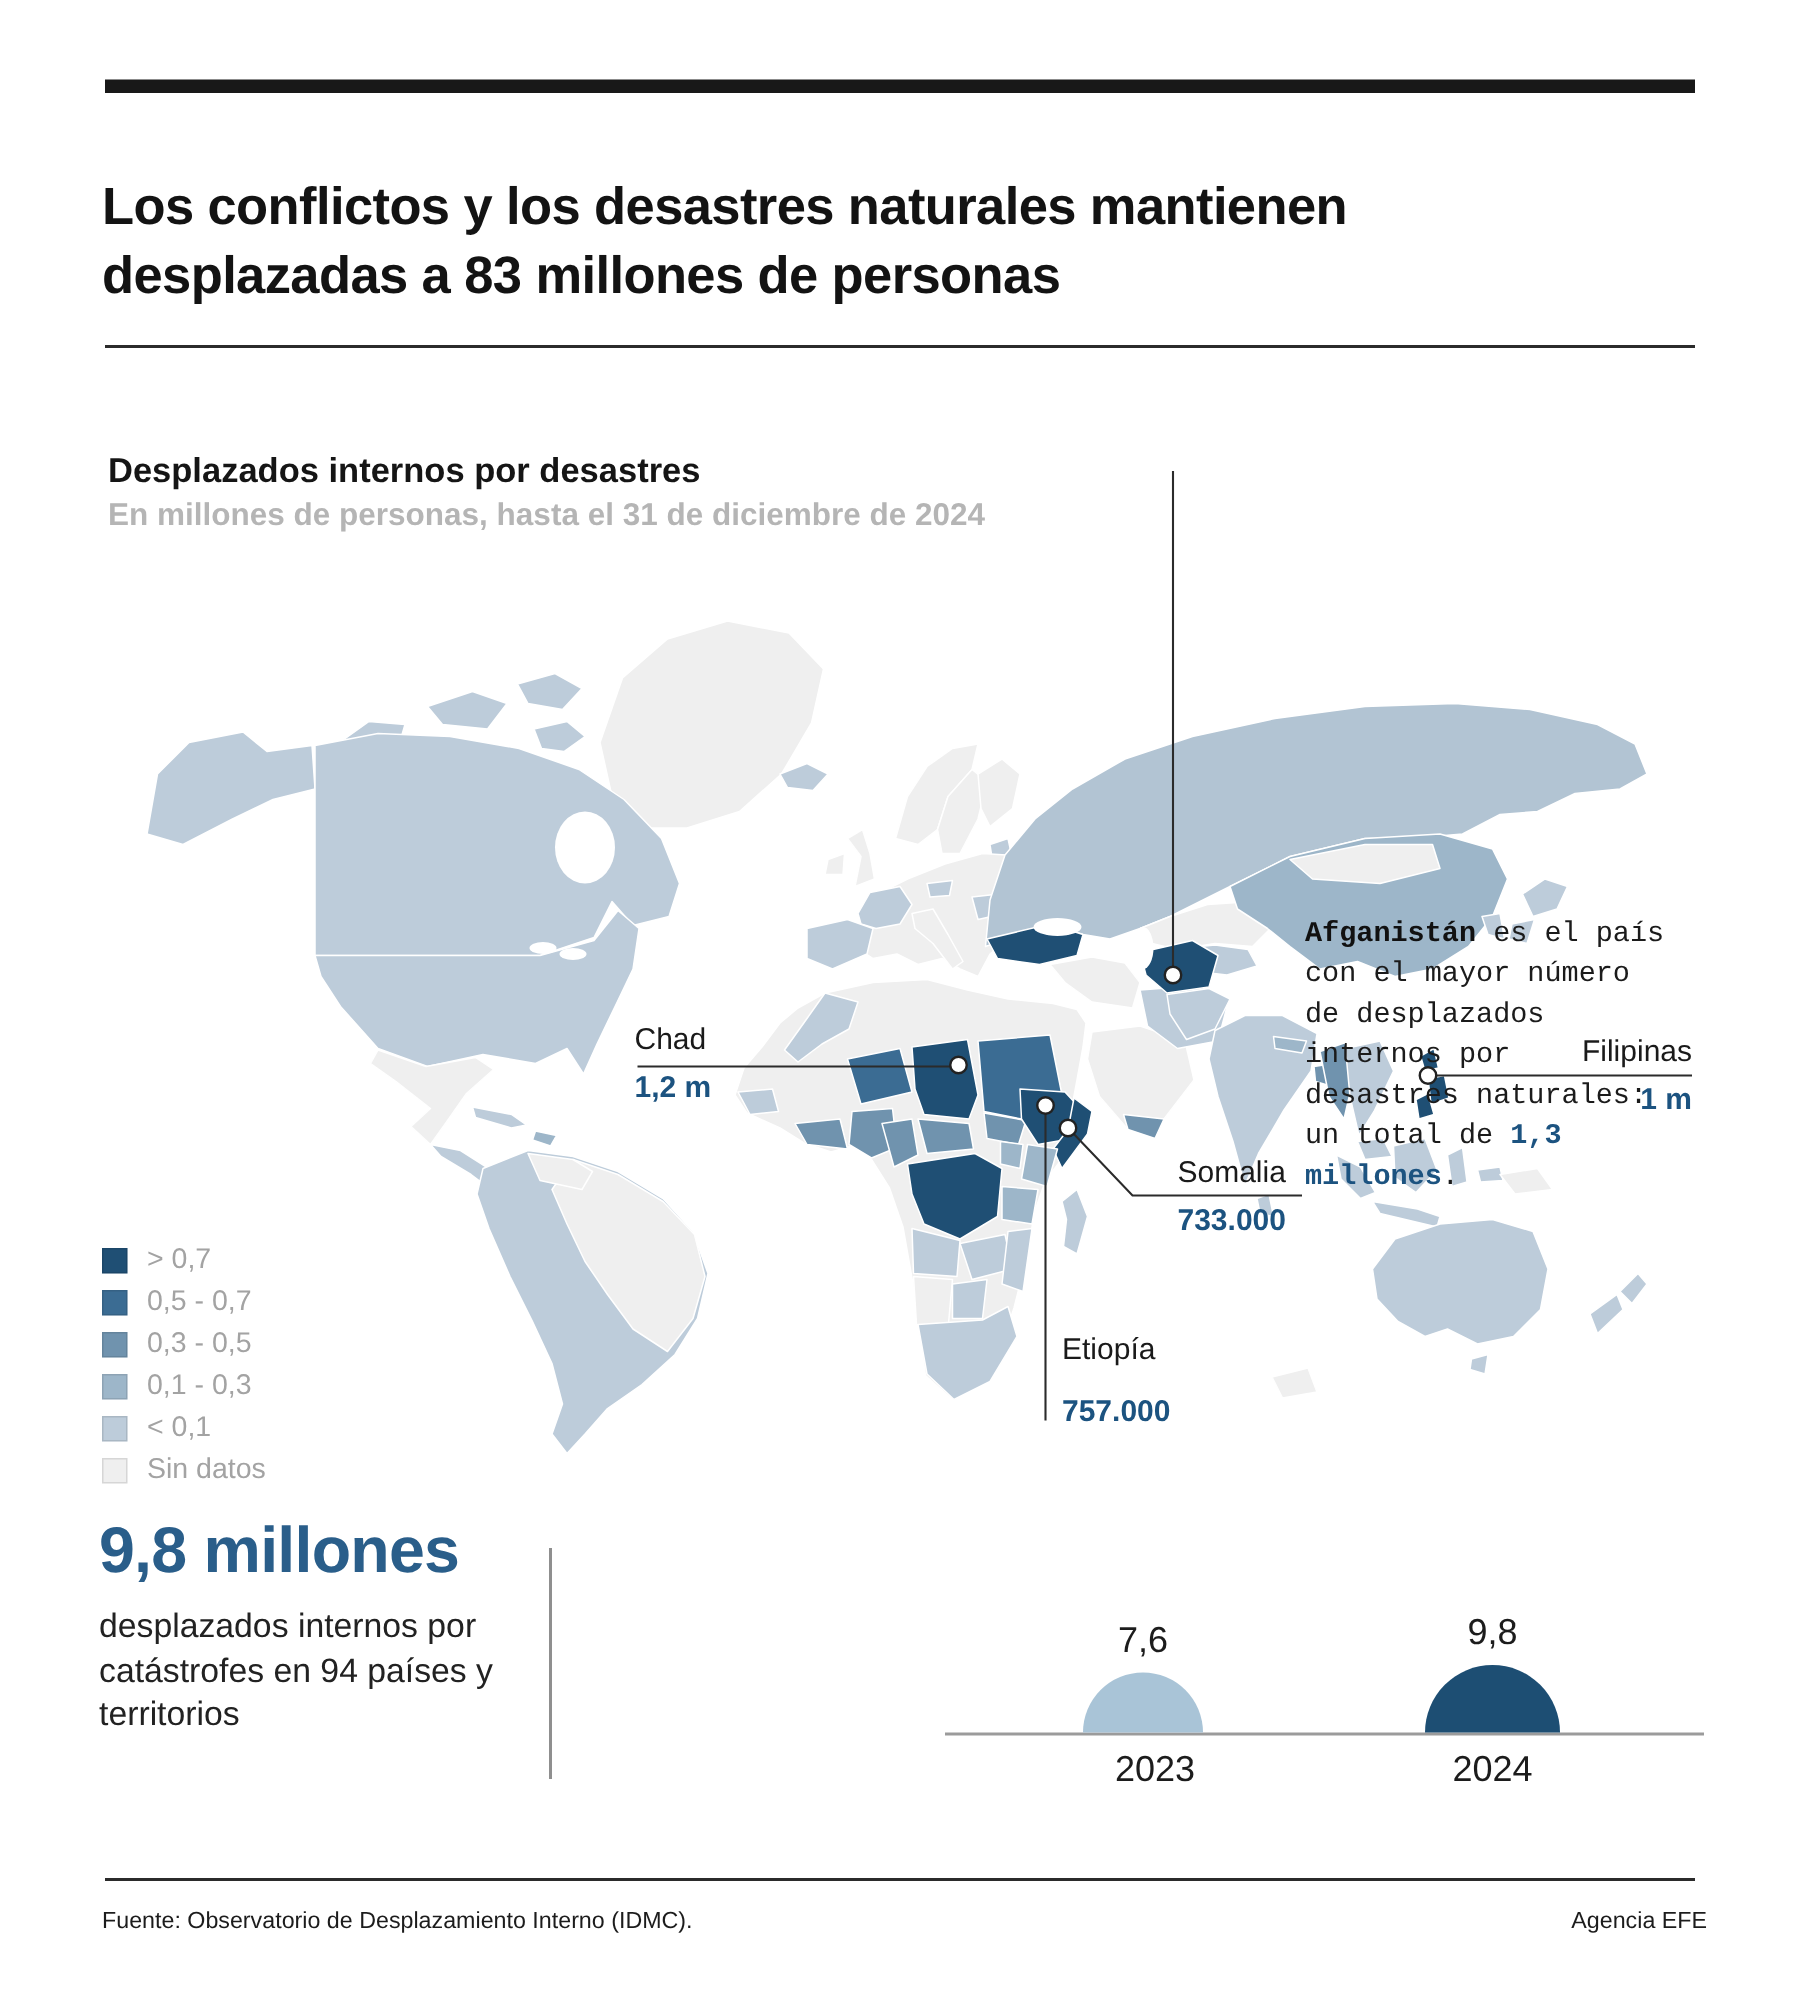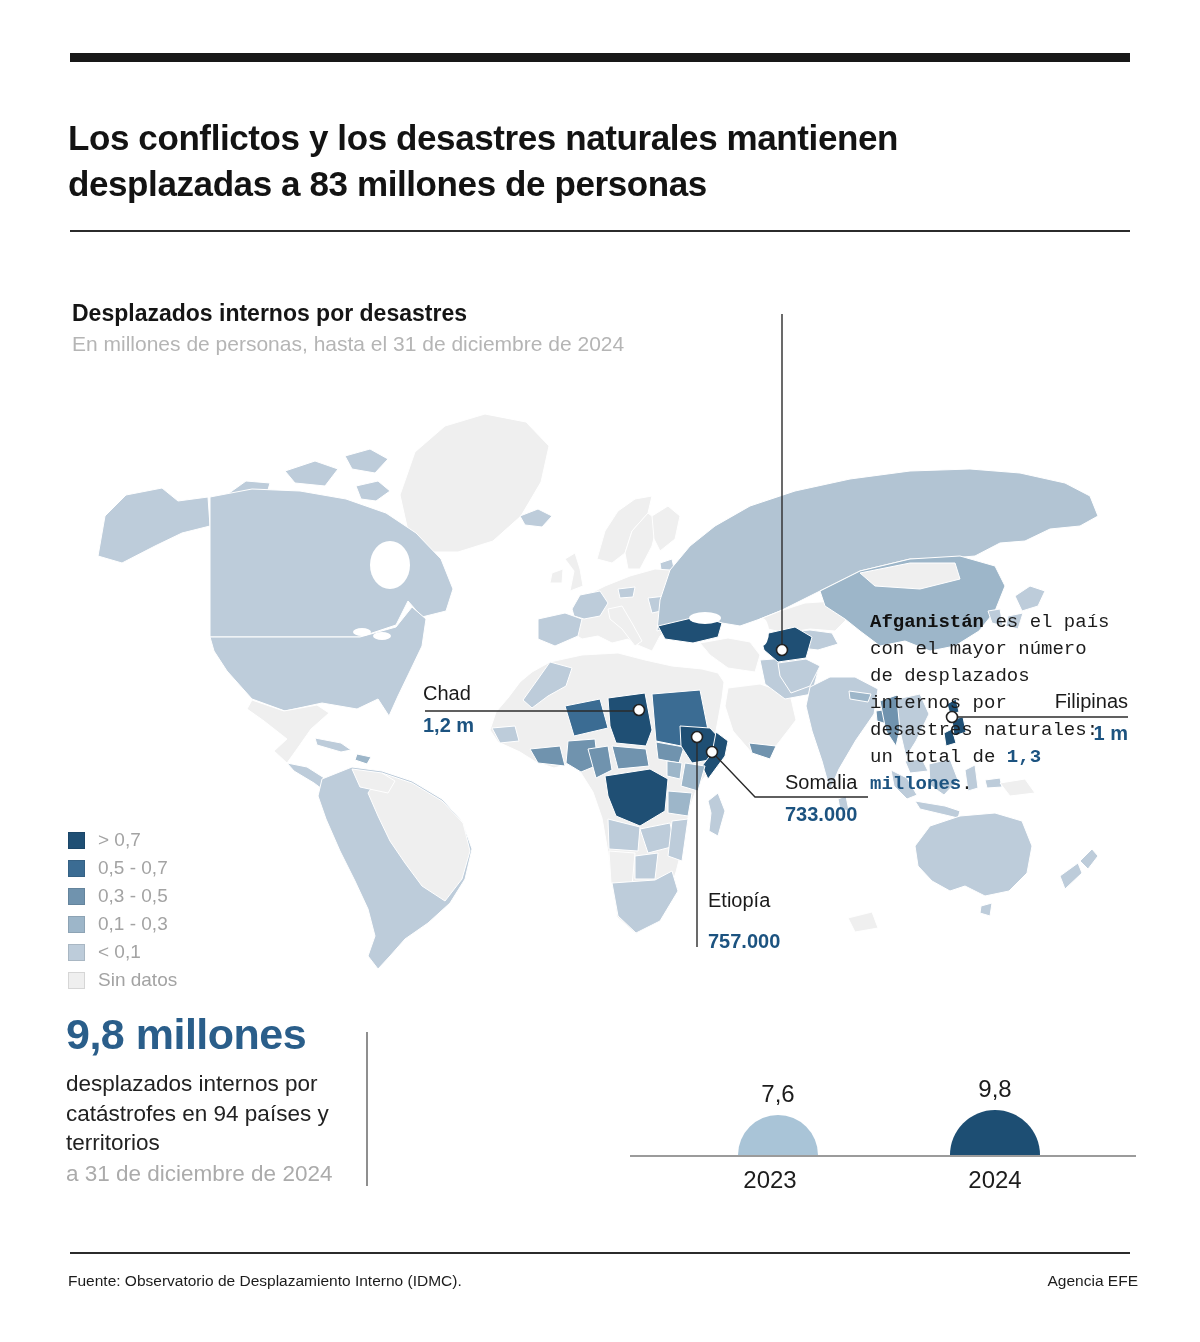--- a/index.html
+++ b/index.html
@@ -6,21 +6,21 @@
   body{width:1200px;height:1342px;position:relative;font-family:"Liberation Sans",sans-serif;color:#1a1a1a;overflow:hidden;}
   .abs{position:absolute;}
   
   .topbar{left:70px;top:53px;width:1060px;height:9px;background:#181818;}
   .main-title{left:68px;top:92px;width:950px;font-size:35px;line-height:1.3;font-weight:bold;color:#131313;letter-spacing:-0.4px;}
   .rule{height:2px;background:#2b2b2b;}
   .rule-top{left:70px;top:230px;width:1060px;}
   .rule-bottom{left:70px;top:1252px;width:1060px;}
   
   .sec-title{left:72px;top:300px;font-size:23px;font-weight:bold;color:#151515;}
-  .sec-sub{left:72px;top:332px;font-size:21px;color:#b5b5b5;}
+  .sec-sub{left:72px;top:332px;font-size:21px;color:#b5b5b5;font-weight:bold;}
   
   .map-wrap{left:60px;top:300px;width:1080px;height:700px;}
   .map-wrap svg{position:absolute;left:0;top:0;overflow:visible;}
   .nd{fill:var(--cat6,#efefef);}
   .k1{fill:var(--cat1,#1f4f74);}
   .k2{fill:var(--cat2,#3b6c93);}
   .k3{fill:var(--cat3,#7093ae);}
   .k4{fill:var(--cat4,#9db6c9);}
   .k5{fill:var(--cat5,#bdccda);}
   .kru{fill:#b2c4d3;}
@@ -226,31 +226,30 @@
     </div>
   <div class="lrow">
       <span class="sw" style="background: rgb(239, 239, 239);"></span>
       <span class="llab">Sin datos</span>
     </div>
 </div>
 
 <div class="abs stat-left">
   <div class="big-num">9,8 millones</div>
   <div class="big-desc">desplazados internos por catástrofes en 94 países y territorios</div>
-  <div class="big-date">a 31 de diciembre de 2024</div>
 </div>
 
 <div class="abs divider"></div>
 
 <div class="abs stat-mid">
 </div>
 
 <div class="abs duo-chart">
   <div class="baseline"></div>
-  <div class="sg" style="left:148px;">
+  <div class="sg" style="left:132px;">
     <div class="sval">7,6</div>
     <div class="semi" style="width: 80px; height: 40px; border-radius: 40px 40px 0px 0px; background: rgb(169, 196, 215);"></div>
   </div>
   <div class="syear" style="left:140px;">2023</div>
   <div class="sg" style="left:365px;">
     <div class="sval">9,8</div>
     <div class="semi" style="width: 90px; height: 45px; border-radius: 45px 45px 0px 0px; background: rgb(29, 78, 115);"></div>
   </div>
   <div class="syear" style="left:365px;">2024</div>
 </div>

